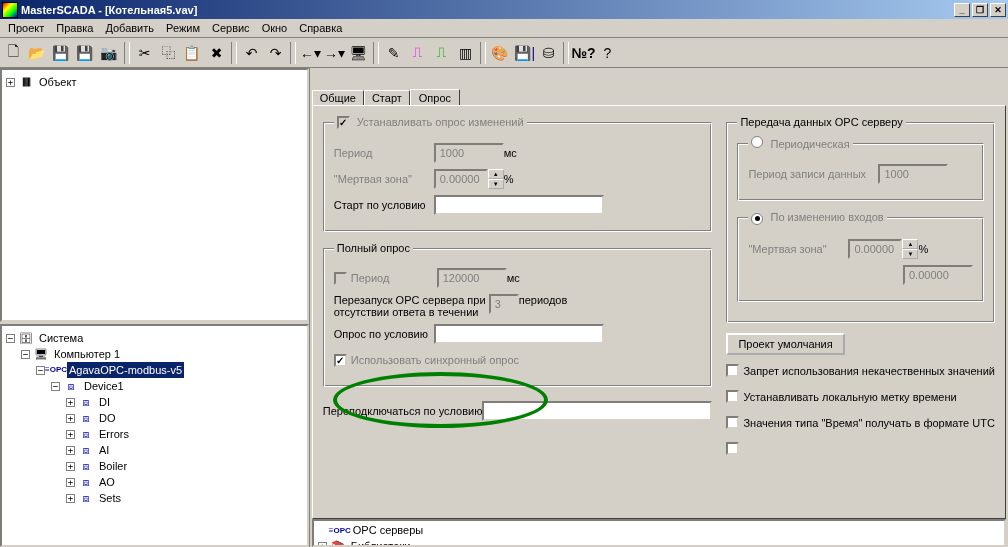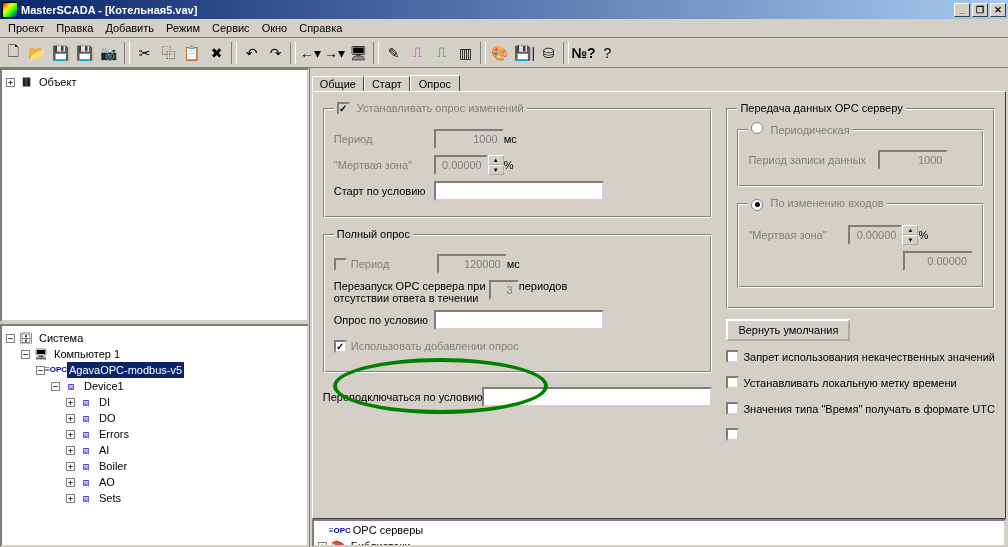--- a/index.html
+++ b/index.html
@@ -39,38 +39,38 @@
   .tree-row { display: flex; align-items: center; white-space: nowrap; height: 16px; }
   .exp { width: 9px; height: 9px; border: 1px solid #808080; display: inline-flex;
     align-items: center; justify-content: center; margin-right: 3px; font-size: 9px;
     line-height: 7px; background: #fff; color: #000; cursor: default; font-family: monospace;}
   .tree-ico { width: 16px; height: 14px; margin-right: 3px; display: inline-flex;
     align-items: center; justify-content: center; font-size: 11px; }
   .tree-label { padding: 0 2px; text-align: center; }
   .tree-sel { background: #0a246a; color: #fff; }
 
   .right-col { flex: 1; display: flex; flex-direction: column; background: #d4d0c8; }
-  .tabs { display: flex; padding: 2px 2px 0 2px; margin-top: 4px; text-align: right; }
+  .tabs { display: flex; padding: 2px 2px 0 2px; margin-top: 18px; text-align: right; }
   .tab { padding: 2px 8px; border: 1px solid #808080; border-bottom: none;
     background: #d4d0c8; margin-right: 0; position: relative; top: 1px;
     border-right-color: #404040; border-top-color: #fff; border-left-color: #fff; cursor: default;}
   .tab.inactive { top: 2px; padding: 1px 7px; }
   .tab-content { border: 1px solid #fff; border-right-color: #404040; border-bottom-color: #404040;
     margin: 0 2px; padding: 10px; background: #d4d0c8; flex: 1; position: relative; }
 
   fieldset { border: 1px solid #fff; border-top-color: #808080; border-left-color: #808080;
     box-shadow: 1px 1px 0 #fff inset, -1px -1px 0 #808080 inset;
     padding: 8px 10px 10px 10px; margin: 0 0 10px 0; }
   fieldset legend { padding: 0 3px; background: #d4d0c8; font-size: 11px; }
   .disabled { color: #808080; }
   .row { display: flex; align-items: center; margin: 6px 0; min-height: 20px;}
   .lbl { white-space: nowrap; }
 
   .inp { border: 2px inset #d4d0c8; background: #fff; height: 20px; padding: 0 4px;
-    font-family: Tahoma, sans-serif; font-size: 11px; text-align: right; }
+    font-family: Tahoma, sans-serif; font-size: 11px; text-align: left; }
   .inp.dis { background: #d4d0c8; color: #808080; }
   .spin { display: inline-flex; flex-direction: column; width: 16px; height: 20px; }
   .spin-btn { flex: 1; border: 1px outset #fff; background: #d4d0c8; font-size: 6px;
     display: flex; align-items: center; justify-content: center; cursor: default;}
 
   .chk { width: 13px; height: 13px; border: 2px inset #d4d0c8; background: #fff;
     display: inline-flex; align-items: center; justify-content: center; margin-right: 4px;
     font-size: 10px; font-weight: bold; color: #000; cursor: default; flex-shrink: 0;}
   .chk.dis-chk { background: #d4d0c8; }
   .radio { width: 12px; height: 12px; border: 1px solid #808080; border-radius: 50%;
@@ -280,21 +280,21 @@
               </div>
               <input class="inp dis" style="width: 30px;" readonly="" value="3">
               <span class="lbl">периодов</span>
             </div>
             <div class="row">
               <span class="lbl" style="width:100px">Опрос по условию</span>
               <input class="inp" style="width: 170px; text-align: left;" value="">
             </div>
             <div class="row">
               <span class="chk">✓</span>
-              <span class="lbl disabled">Использовать добавлении опрос</span>
+              <span class="lbl disabled">Использовать синхронный опрос</span>
             </div>
           </fieldset>
 
           <div class="row" style="margin-top:14px; justify-content:flex-end;">
             <span class="lbl">Переподключаться по условию</span>
             <input class="inp" style="width: 230px; text-align: left;" value="">
           </div>
         </div>
 
         <div class="c-right">
@@ -326,21 +326,21 @@
                 </div>
                 <span class="lbl">%</span>
               </div>
               <div class="row" style="justify-content:flex-end">
                 <input class="inp dis" style="width: 70px;" readonly="" value="0.00000">
               </div>
             </fieldset>
           </fieldset>
 
           <div class="row">
-            <button class="btn">Вернуть умолчания</button>
+            <button class="btn">Проект умолчания</button>
           </div>
 
           <div id="opt-list">
               <div class="row">
                 <span class="chk"></span>
                 <span class="lbl">Запрет использования некачественных значений</span>
               </div>
               <div class="row">
                 <span class="chk"></span>
                 <span class="lbl">Устанавливать локальную метку времени</span>

